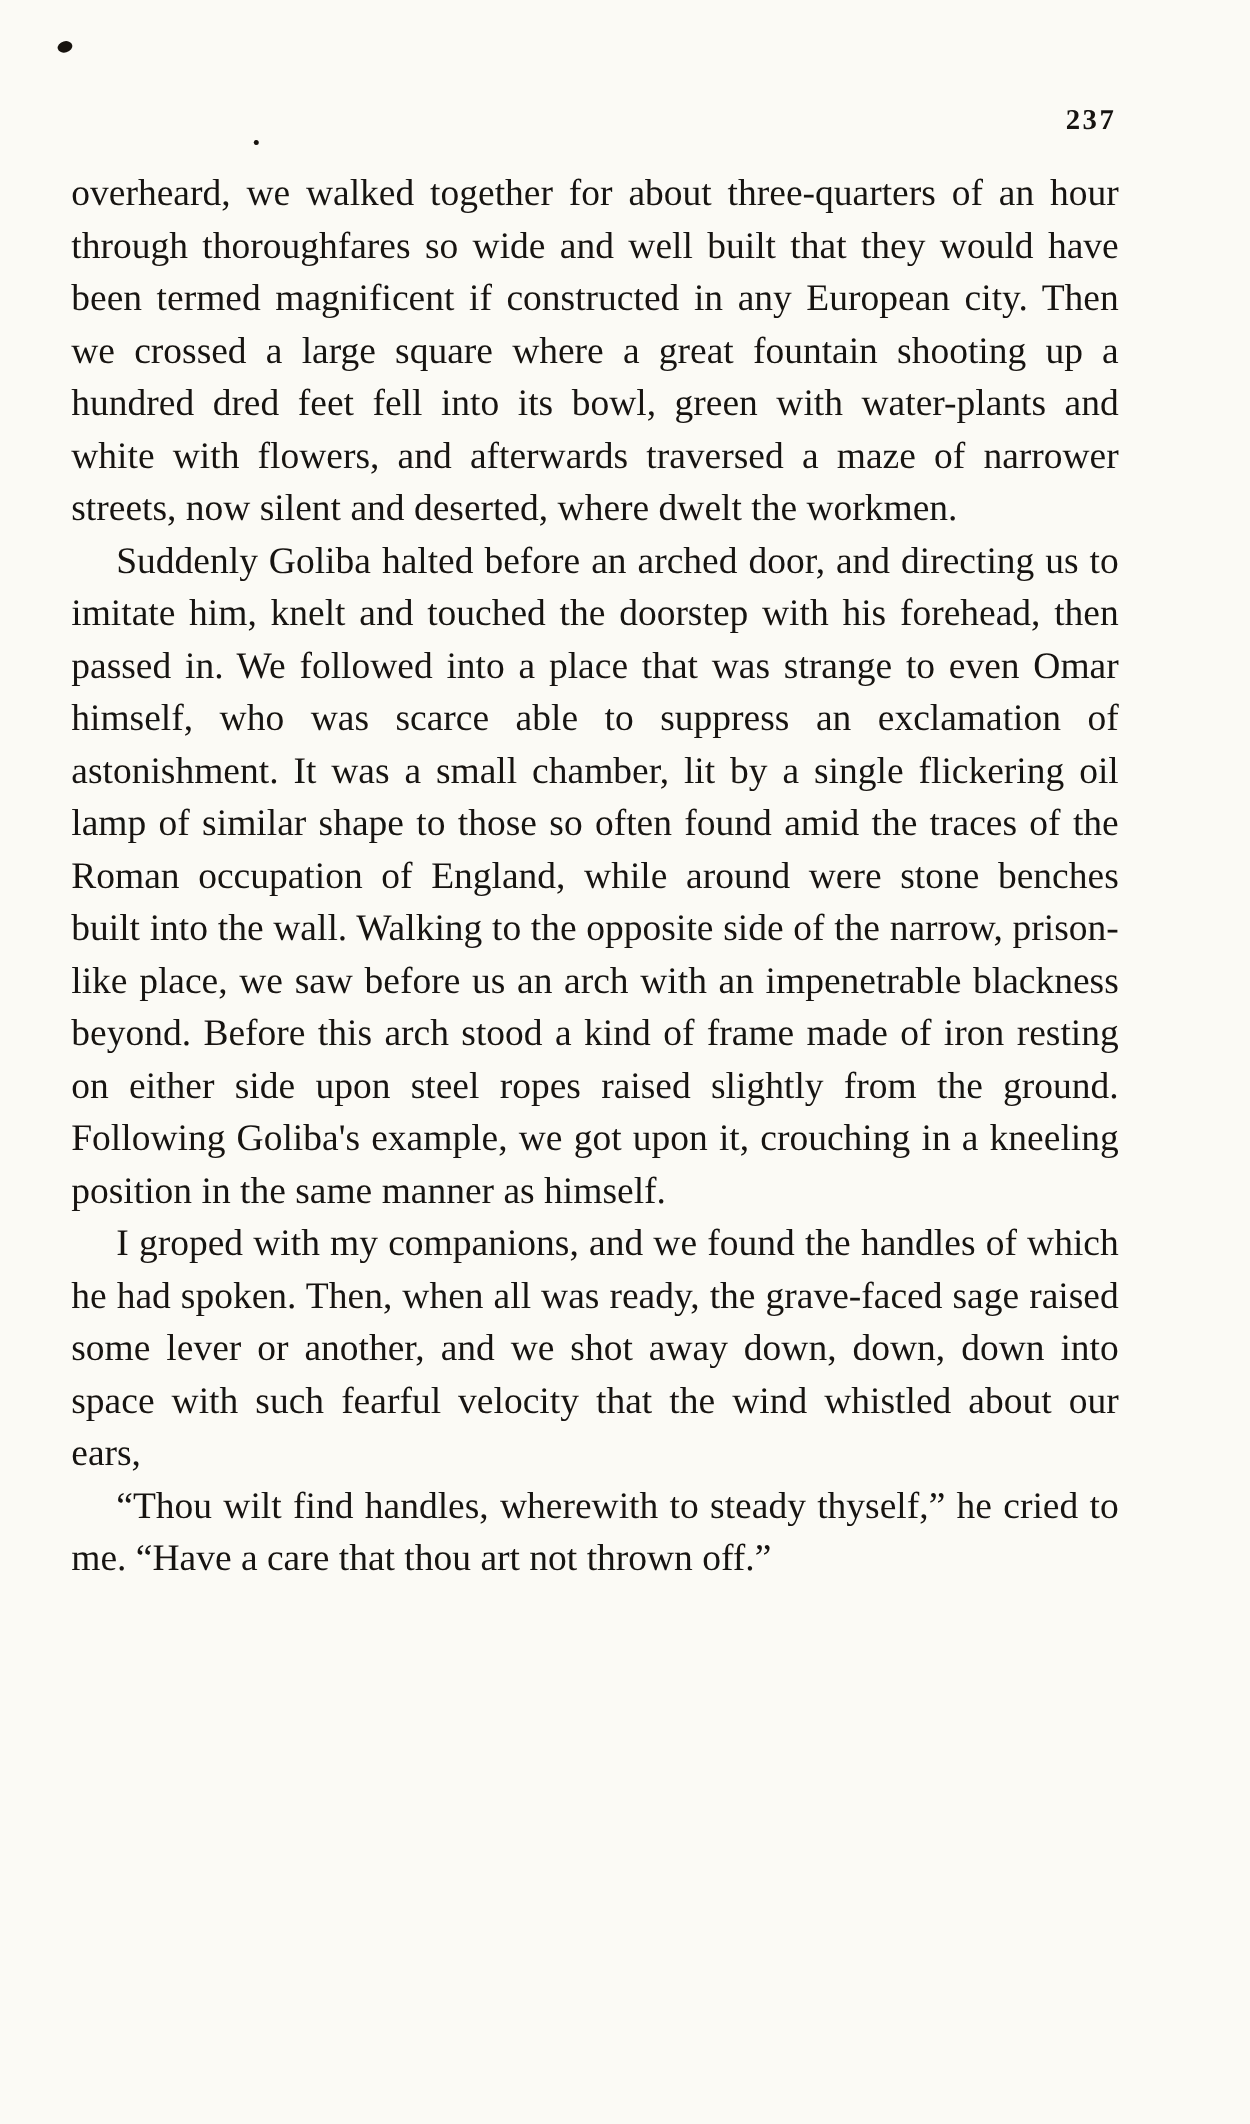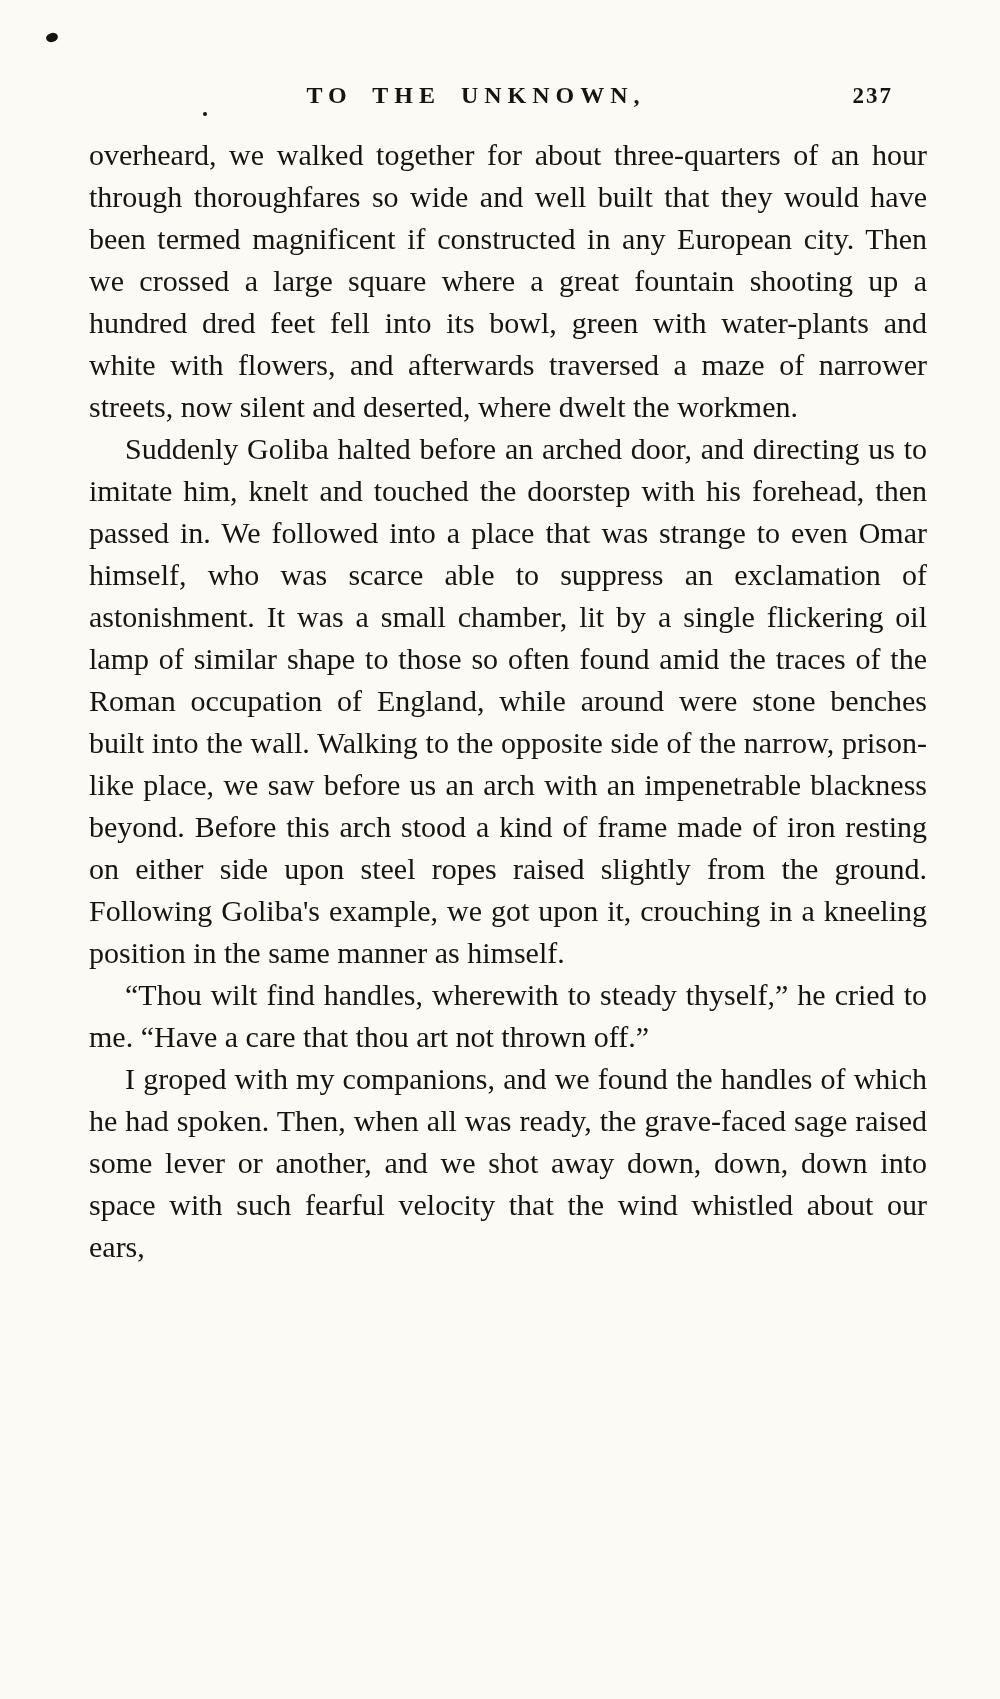--- a/index.html
+++ b/index.html
@@ -41,21 +41,20 @@
     letter-spacing: 2px;
   }
   .body-text {
     position: absolute;
     left: 57px;
     top: 134px;
     width: 838px;
     font-size: 30px;
     line-height: 42px;
     text-align: justify;
-    margin-left: 32px;
   }
   .body-text p {
     margin: 0;
   }
   .body-text p.indent {
     text-indent: 36px;
   }
   .speck {
     position: absolute;
     background: #17130e;
@@ -66,24 +65,23 @@
 </style>
 </head>
 <body>
 
 <div class="scan-page">
 
   <span class="speck speck-1"></span>
   <span class="speck speck-2"></span>
 
   <div class="page-header">
-    <span class="running-title">TO THE UNKNOWN,</span>
     <span class="page-number">237</span>
   </div>
 
   <div class="body-text">
     <p>overheard, we walked together for about three-quarters of an hour through thoroughfares so wide and well built that they would have been termed magnificent if constructed in any European city.  Then we crossed a large square where a great fountain shooting up a hundred dred feet fell into its bowl, green with water-plants and white with flowers, and afterwards traversed a maze of narrower streets, now silent and deserted, where dwelt the workmen.</p>
     <p class="indent">Suddenly Goliba halted before an arched door, and directing us to imitate him, knelt and touched the doorstep with his forehead, then passed in.  We followed into a place that was strange to even Omar himself, who was scarce able to suppress an exclamation of astonishment.  It was a small chamber, lit by a single flickering oil lamp of similar shape to those so often found amid the traces of the Roman occupation of England, while around were stone benches built into the wall.  Walking to the opposite side of the narrow, prison-like place, we saw before us an arch with an impenetrable blackness beyond.  Before this arch stood a kind of frame made of iron resting on either side upon steel ropes raised slightly from the ground.  Following Goliba's example, we got upon it, crouching in a kneeling position in the same manner as himself.</p>
+    <p class="indent">I groped with my companions, and we found the handles of which he had spoken.  Then, when all was ready, the grave-faced sage raised some lever or another, and we shot away down, down, down into space with such fearful velocity that the wind whistled about our ears,</p>
     <p class="indent">“Thou wilt find handles, wherewith to steady thyself,” he cried to me.   “Have a care that thou art not thrown off.”</p>
-    <p class="indent">I groped with my companions, and we found the handles of which he had spoken.  Then, when all was ready, the grave-faced sage raised some lever or another, and we shot away down, down, down into space with such fearful velocity that the wind whistled about our ears,</p>
   </div>
 
 </div>
 
 </body></html>

